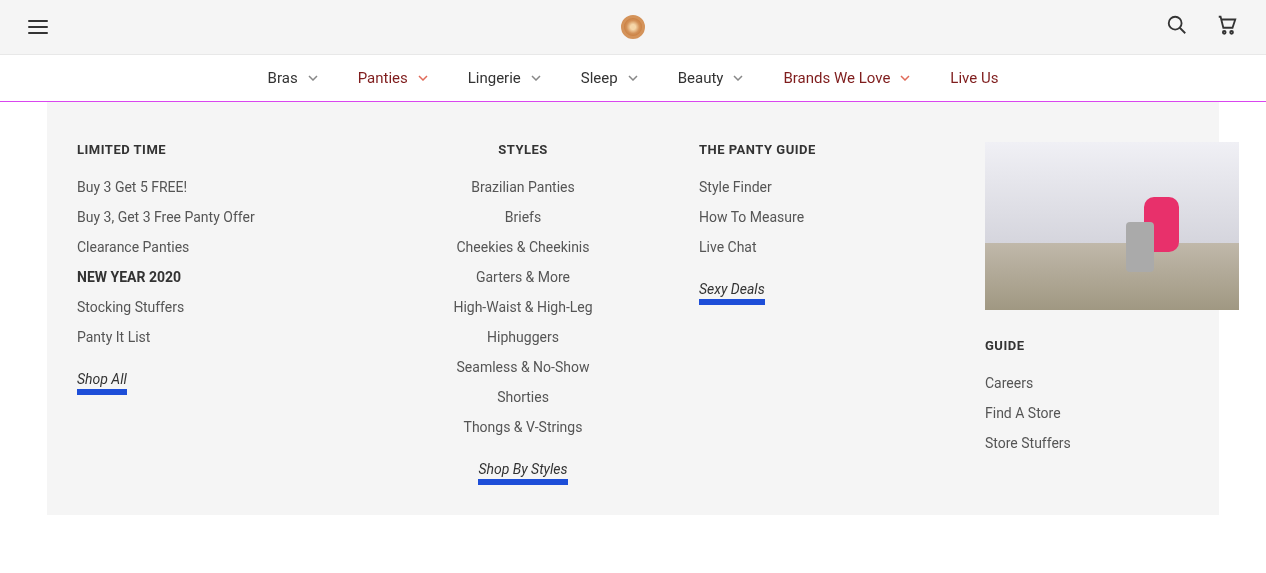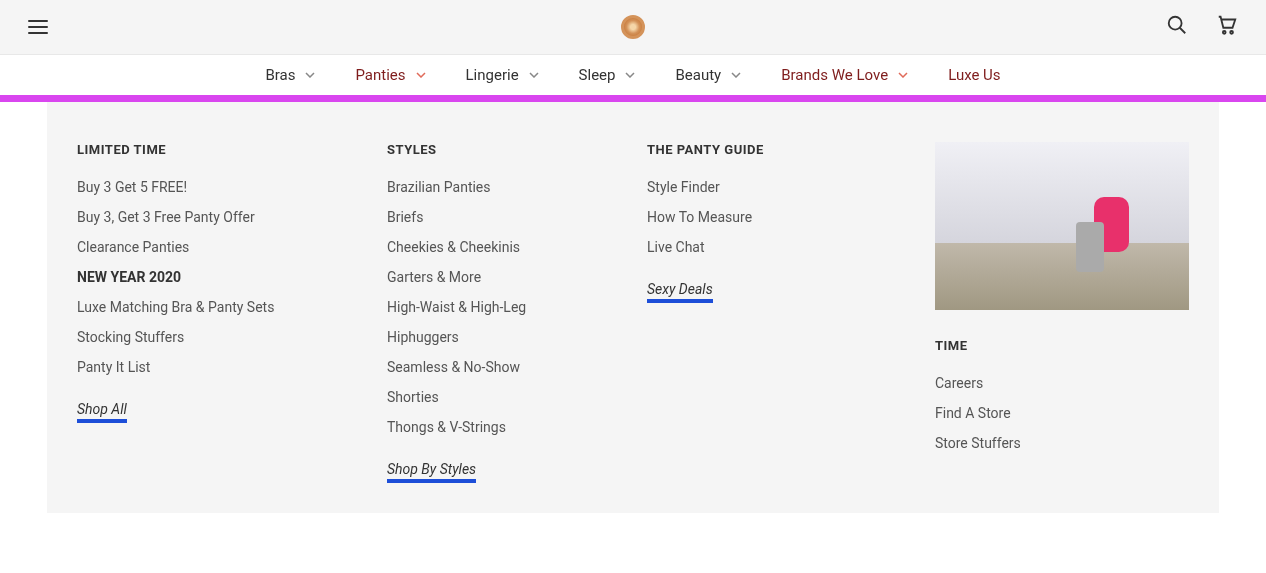--- a/index.html
+++ b/index.html
@@ -55,21 +55,21 @@
     }
     .search-icon, .cart-icon {
       cursor: pointer;
     }
     .nav {
       display: flex;
       justify-content: center;
       align-items: center;
       height: 47px;
       gap: 40px;
-      border-bottom: 7px solid #d946ef;
+      border-bottom: 1px solid #d946ef;
       background: #fff;
     }
     .nav-item {
       display: flex;
       align-items: center;
       gap: 10px;
       font-size: 15px;
       color: #333;
       cursor: pointer;
     }
@@ -78,27 +78,27 @@
     }
     .chevron-down {
       width: 10px;
       height: 6px;
     }
     .mega-menu {
       margin: 0 47px;
       background: #f5f5f5;
       padding: 40px 30px 30px 30px;
       display: flex;
-      gap: 40px;
+      gap: 66px;
     }
     .mega-col {
       flex-shrink: 0;
     }
     .mega-col-1 { width: 270px; }
-    .mega-col-2 { width: 220px; }
+    .mega-col-2 { width: 220px; text-align: center; }
     .mega-col-3 { width: 220px; }
     .mega-col-4 { margin-left: auto; width: 254px; }
     .col-heading {
       font-size: 13px;
       font-weight: 700;
       letter-spacing: 0.5px;
       color: #333;
       margin-bottom: 22px;
     }
     .col-link {
@@ -113,21 +113,21 @@
       font-weight: 700;
       color: #333;
       margin-bottom: 14px;
       margin-top: 2px;
     }
     .col-cta {
       display: inline-block;
       font-size: 14px;
       font-style: italic;
       color: #333;
-      border-bottom: 4px solid #1d4ed8;
+      border-bottom: 6px solid #1d4ed8;
       padding-bottom: 2px;
       margin-top: 12px;
       cursor: pointer;
     }
     .promo-image {
       width: 254px;
       height: 168px;
       background: linear-gradient(135deg, #e8e0d8 0%, #d8d0c8 40%, #b89888 100%);
       position: relative;
       overflow: hidden;
@@ -240,32 +240,31 @@
         <path d="M1 1l4 4 4-4"></path>
       </svg>
   </div>
   <div class="nav-item accent">
     <span>Brands We Love</span>
     <svg class="chevron-down" viewBox="0 0 10 6" fill="none" stroke="#e06b5a" stroke-width="1.5">
         <path d="M1 1l4 4 4-4"></path>
       </svg>
   </div>
   <div class="nav-item accent">
-    <span>Luxe Us</span>
+    <span>Live Us</span>
   </div>
 </div>
 
 <div class="mega-menu">
   <div class="mega-col mega-col-1">
     <div class="col-heading">LIMITED TIME</div>
     <a class="col-link">Buy 3 Get 5 FREE!</a>
     <a class="col-link">Buy 3, Get 3 Free Panty Offer</a>
     <a class="col-link">Clearance Panties</a>
     <div class="col-subheading">NEW YEAR 2020</div>
-    <a class="col-link">Luxe Matching Bra &amp; Panty Sets</a>
     <a class="col-link">Stocking Stuffers</a>
     <a class="col-link">Panty It List</a>
     <a class="col-cta">Shop All</a>
   </div>
 
   <div class="mega-col mega-col-2">
     <div class="col-heading">STYLES</div>
     <a class="col-link">Brazilian Panties</a>
     <a class="col-link">Briefs</a>
     <a class="col-link">Cheekies &amp; Cheekinis</a>
@@ -285,18 +284,18 @@
     <a class="col-link">Live Chat</a>
     <a class="col-cta">Sexy Deals</a>
   </div>
 
   <div class="mega-col mega-col-4">
     <div class="promo-image">
       <div class="promo-bg"></div>
       <div class="promo-ground"></div>
       <div class="promo-phone"></div>
     </div>
-    <div class="col-heading">TIME</div>
+    <div class="col-heading">GUIDE</div>
     <a class="col-link">Careers</a>
     <a class="col-link">Find A Store</a>
     <a class="col-link">Store Stuffers</a>
   </div>
 </div>
 
 </body></html>

